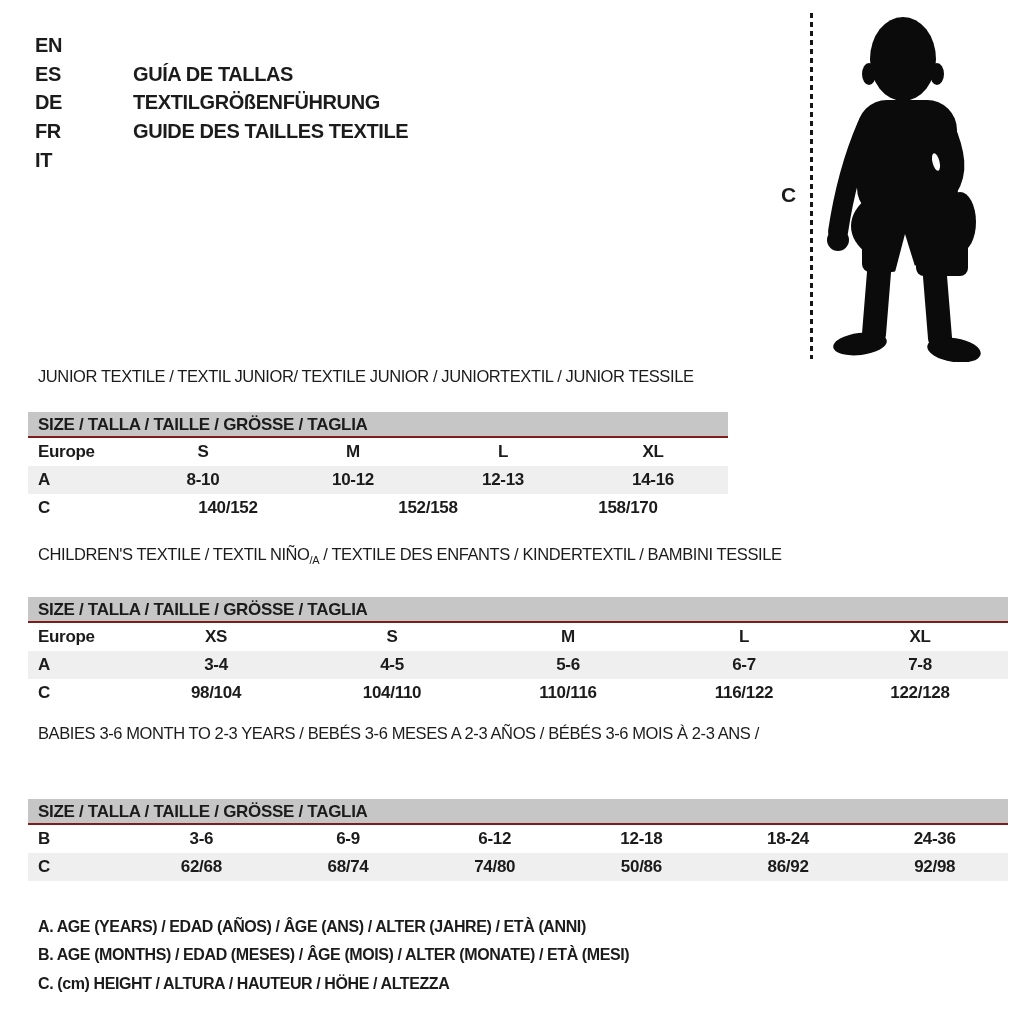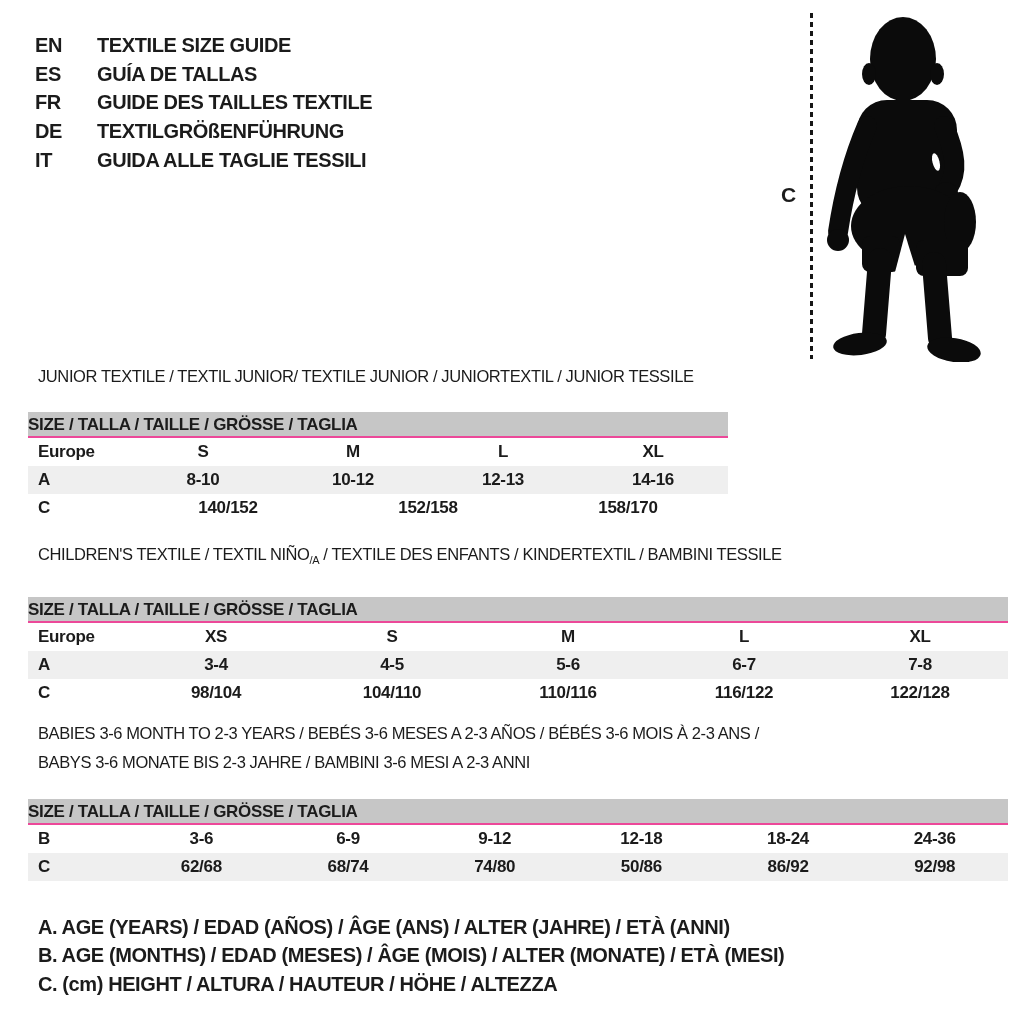--- a/index.html
+++ b/index.html
@@ -3,68 +3,66 @@
 <meta charset="utf-8">
 <style>
   * { margin:0; padding:0; box-sizing:border-box; }
   html,body { background:#fff; }
   .page {
     position:relative; width:1024px; height:1024px; background:#ffffff;
     font-family:"Liberation Sans", sans-serif; color:#1b1b1b; overflow:hidden;
   }
   
   .langs { position:absolute; left:35px; top:31px; }
-  .lang-row { display:flex; line-height:28.7px; font-size:20px; font-weight:bold; letter-spacing:-0.4px; }
+  .lang-row { display:flex; line-height:28.7px; font-size:20px; font-weight:bold; letter-spacing:-0.4px;gap:36px; }
   .lang-code { width:62px; flex:0 0 62px; }
   
   .dotted-line { position:absolute; left:810px; top:13px; width:3px; height:346px;
     background:repeating-linear-gradient(to bottom, #161616 0 5px, transparent 5px 9px); }
   .c-label { position:absolute; left:781px; top:183px; font-size:21px; font-weight:bold; }
   .silhouette { position:absolute; left:812px; top:4px; }
   
   .sec-heading { position:absolute; left:38px; font-size:16.5px; font-weight:normal; letter-spacing:-0.4px; white-space:nowrap; }
   .sec-heading .subsc { font-size:11px; vertical-align:-4px; }
   .two-line { line-height:28.5px; }
   
   .size-table { position:absolute; left:28px; font-weight:bold; font-size:17px; letter-spacing:-0.3px; }
-  .t-header { background:var(--header-bg,#c6c6c6); height:26px; line-height:26px; 
-    border-bottom:2px solid #ec4899; }
+  .t-header { background:var(--header-bg,#c6c6c6); height:26px; line-height:26px; padding-left:10px;
+    border-bottom:2px solid #7f1d1d; }
   .t-row { display:flex; height:28px; line-height:28px; }
   .t-row.alt { background:var(--row-alt-bg,#efefef); }
   .t-label { width:100px; flex:0 0 100px; padding-left:10px; }
   .t-cell { flex:1; text-align:center; }
   
-  .footnotes { position:absolute; left:38px; top:913px; font-size:20px; font-weight:bold;
+  .footnotes { position:absolute; left:38px; top:913px; font-size:16px; font-weight:bold;
     letter-spacing:-0.4px; line-height:28.3px; white-space:nowrap; }
 </style>
 </head>
 <body>
 
 <div class="page">
 
   <div class="langs">
     <div class="lang-row">
       <span class="lang-code">EN</span>
-      <span>TEXTILE SIZE GUIDE</span>
     </div>
     <div class="lang-row">
       <span class="lang-code">ES</span>
       <span>GUÍA DE TALLAS</span>
     </div>
     <div class="lang-row">
+      <span class="lang-code">DE</span>
+      <span>TEXTILGRÖßENFÜHRUNG</span>
+    </div>
+    <div class="lang-row">
       <span class="lang-code">FR</span>
       <span>GUIDE DES TAILLES TEXTILE</span>
     </div>
     <div class="lang-row">
-      <span class="lang-code">DE</span>
-      <span>TEXTILGRÖßENFÜHRUNG</span>
-    </div>
-    <div class="lang-row">
       <span class="lang-code">IT</span>
-      <span>GUIDA ALLE TAGLIE TESSILI</span>
     </div>
   </div>
 
   <div class="dotted-line"></div>
   <div class="c-label">C</div>
   <svg class="silhouette" width="190" height="358" viewBox="0 0 190 358" xmlns="http://www.w3.org/2000/svg">
     <g fill="#0b0b0b">
       <ellipse cx="91" cy="55" rx="33" ry="42"></ellipse>
       <ellipse cx="57" cy="70" rx="7" ry="11"></ellipse>
       <ellipse cx="125" cy="70" rx="7" ry="11"></ellipse>
@@ -135,29 +133,28 @@
         <div class="t-cell">98/104</div>
         <div class="t-cell">104/110</div>
         <div class="t-cell">110/116</div>
         <div class="t-cell">116/122</div>
         <div class="t-cell">122/128</div>
       </div>
     </div>
 
   <div class="sec-heading two-line" style="top:719px;">
     <div>BABIES 3-6 MONTH TO 2-3 YEARS / BEBÉS 3-6 MESES A 2-3 AÑOS / BÉBÉS 3-6 MOIS À 2-3 ANS /</div>
-    <div>BABYS 3-6 MONATE BIS 2-3 JAHRE / BAMBINI 3-6 MESI A 2-3 ANNI</div>
   </div>
   <div class="size-table" style="top:799px; width:980px;">
       <div class="t-header">SIZE / TALLA / TAILLE / GRÖSSE / TAGLIA</div>
       <div class="t-row">
         <div class="t-label">B</div>
         <div class="t-cell">3-6</div>
         <div class="t-cell">6-9</div>
-        <div class="t-cell">9-12</div>
+        <div class="t-cell">6-12</div>
         <div class="t-cell">12-18</div>
         <div class="t-cell">18-24</div>
         <div class="t-cell">24-36</div>
       </div>
       <div class="t-row alt">
         <div class="t-label">C</div>
         <div class="t-cell">62/68</div>
         <div class="t-cell">68/74</div>
         <div class="t-cell">74/80</div>
         <div class="t-cell">50/86</div>

